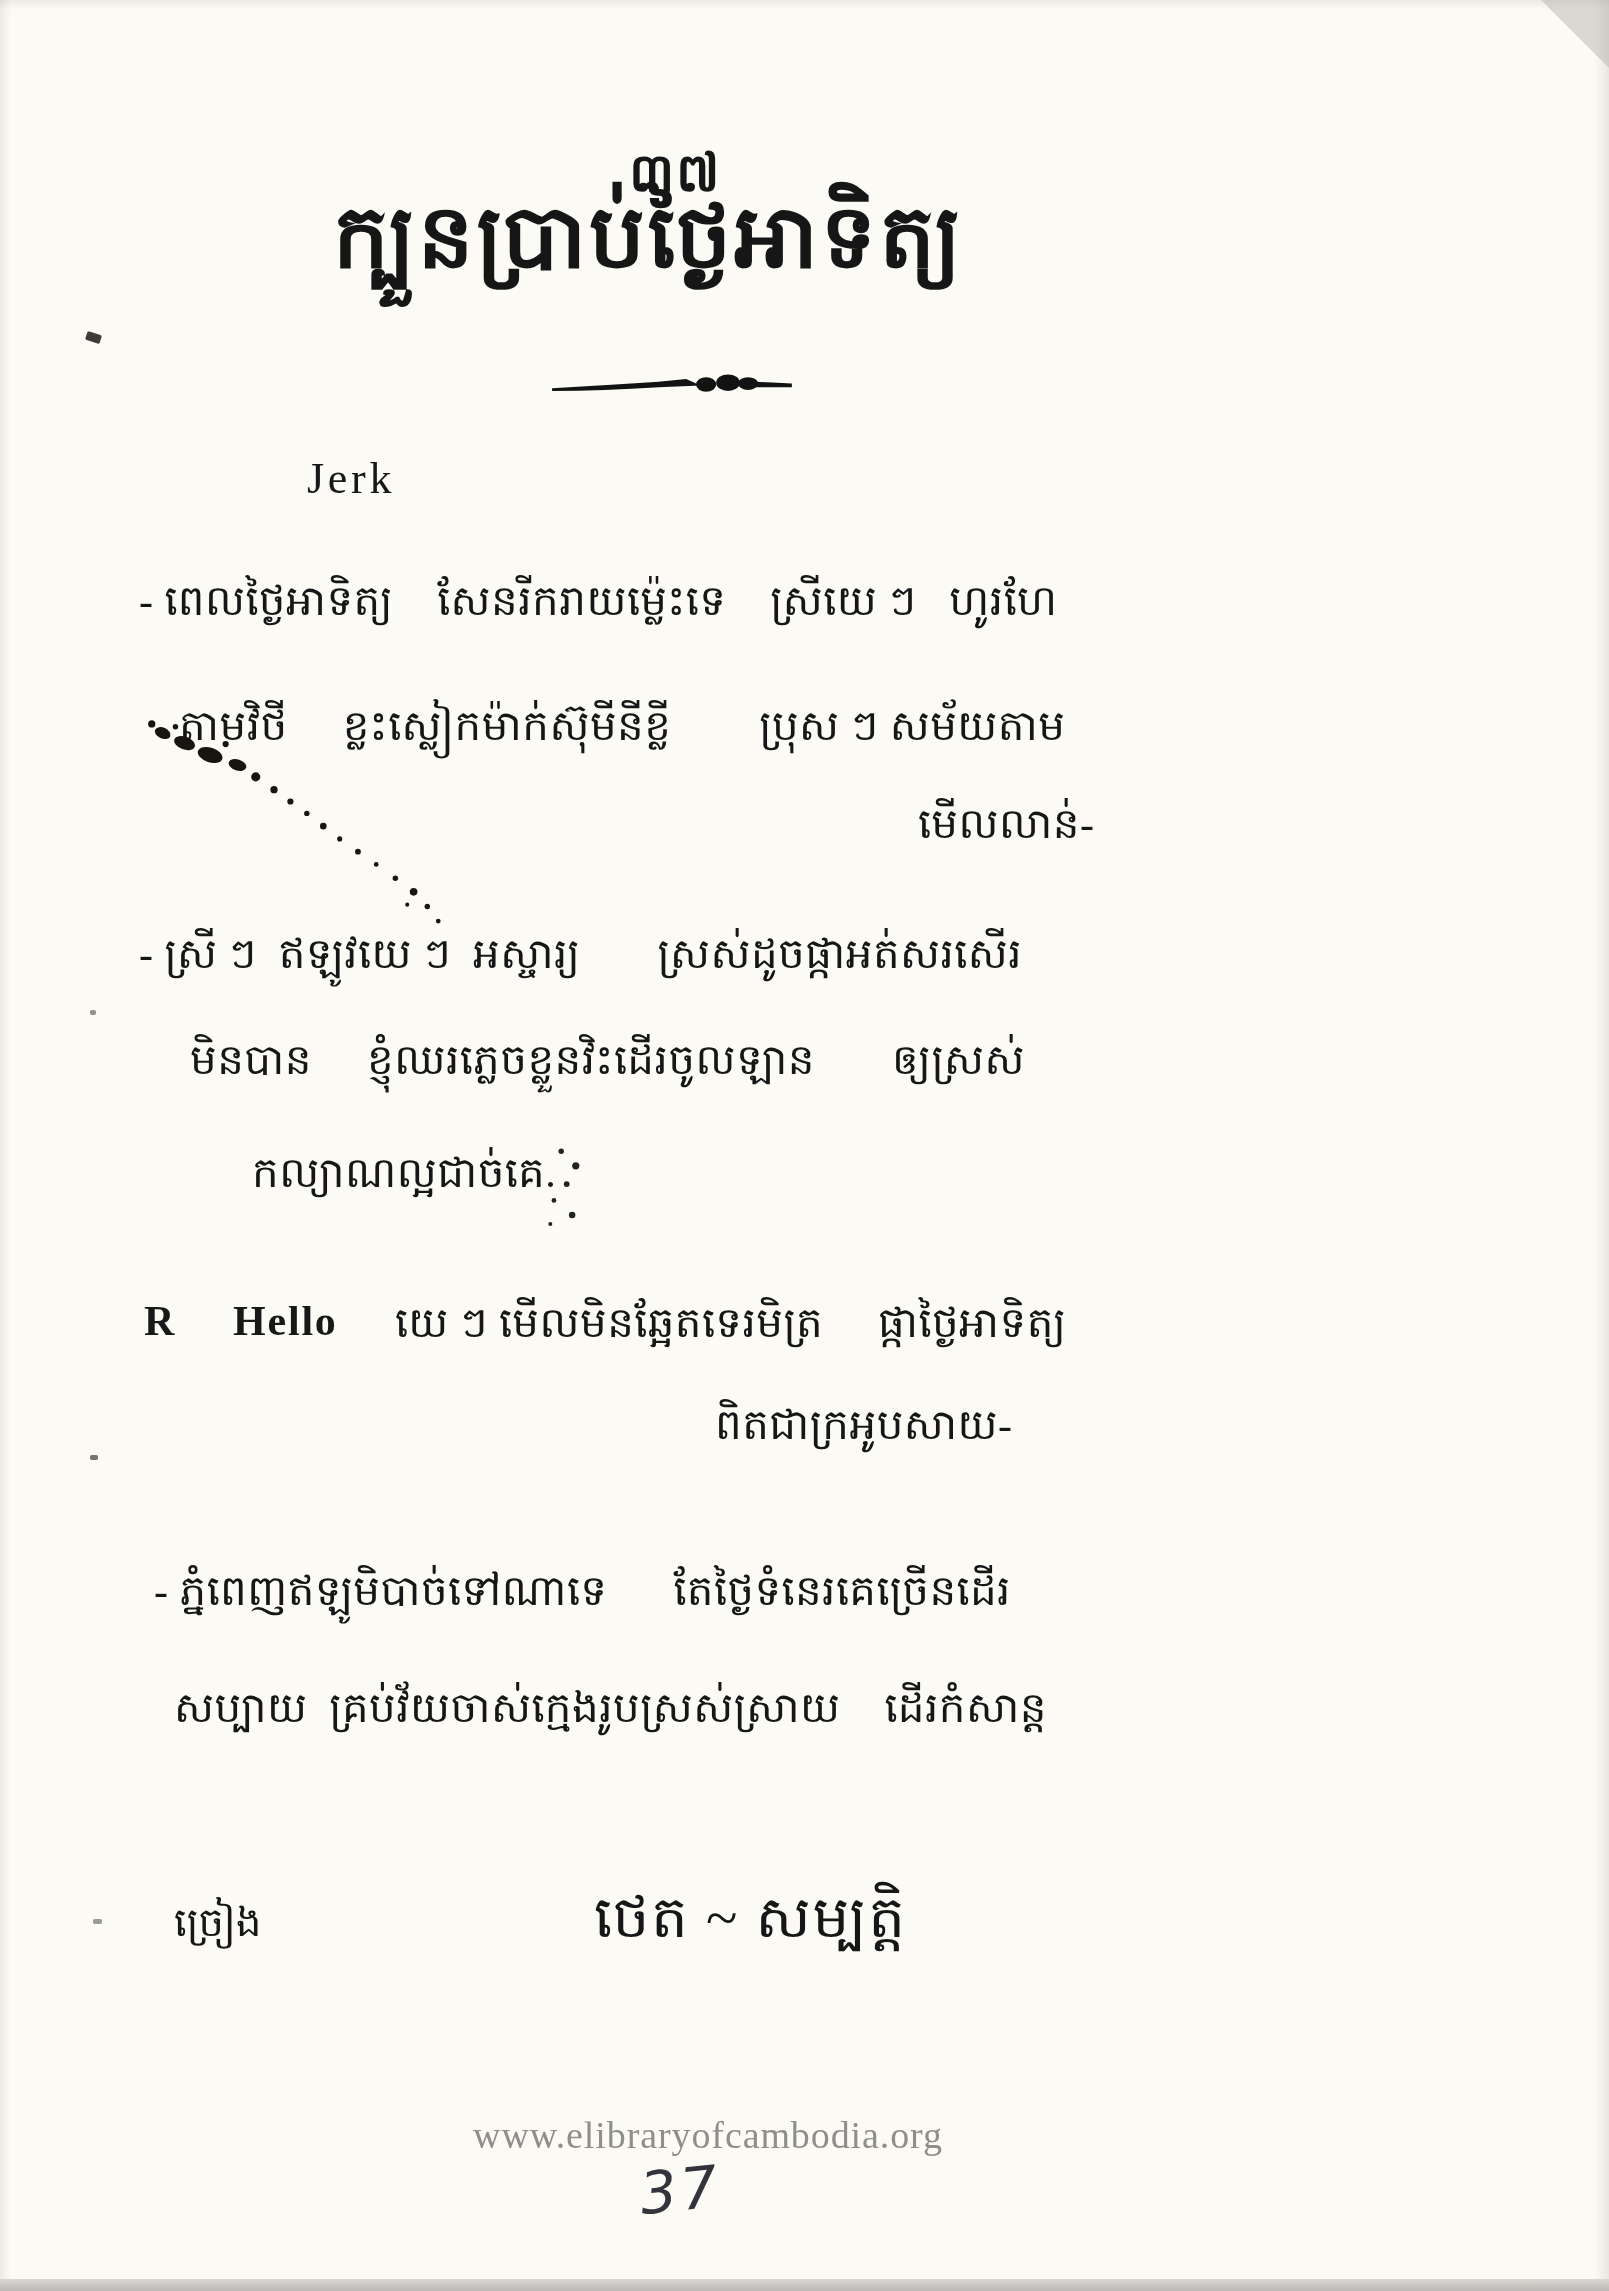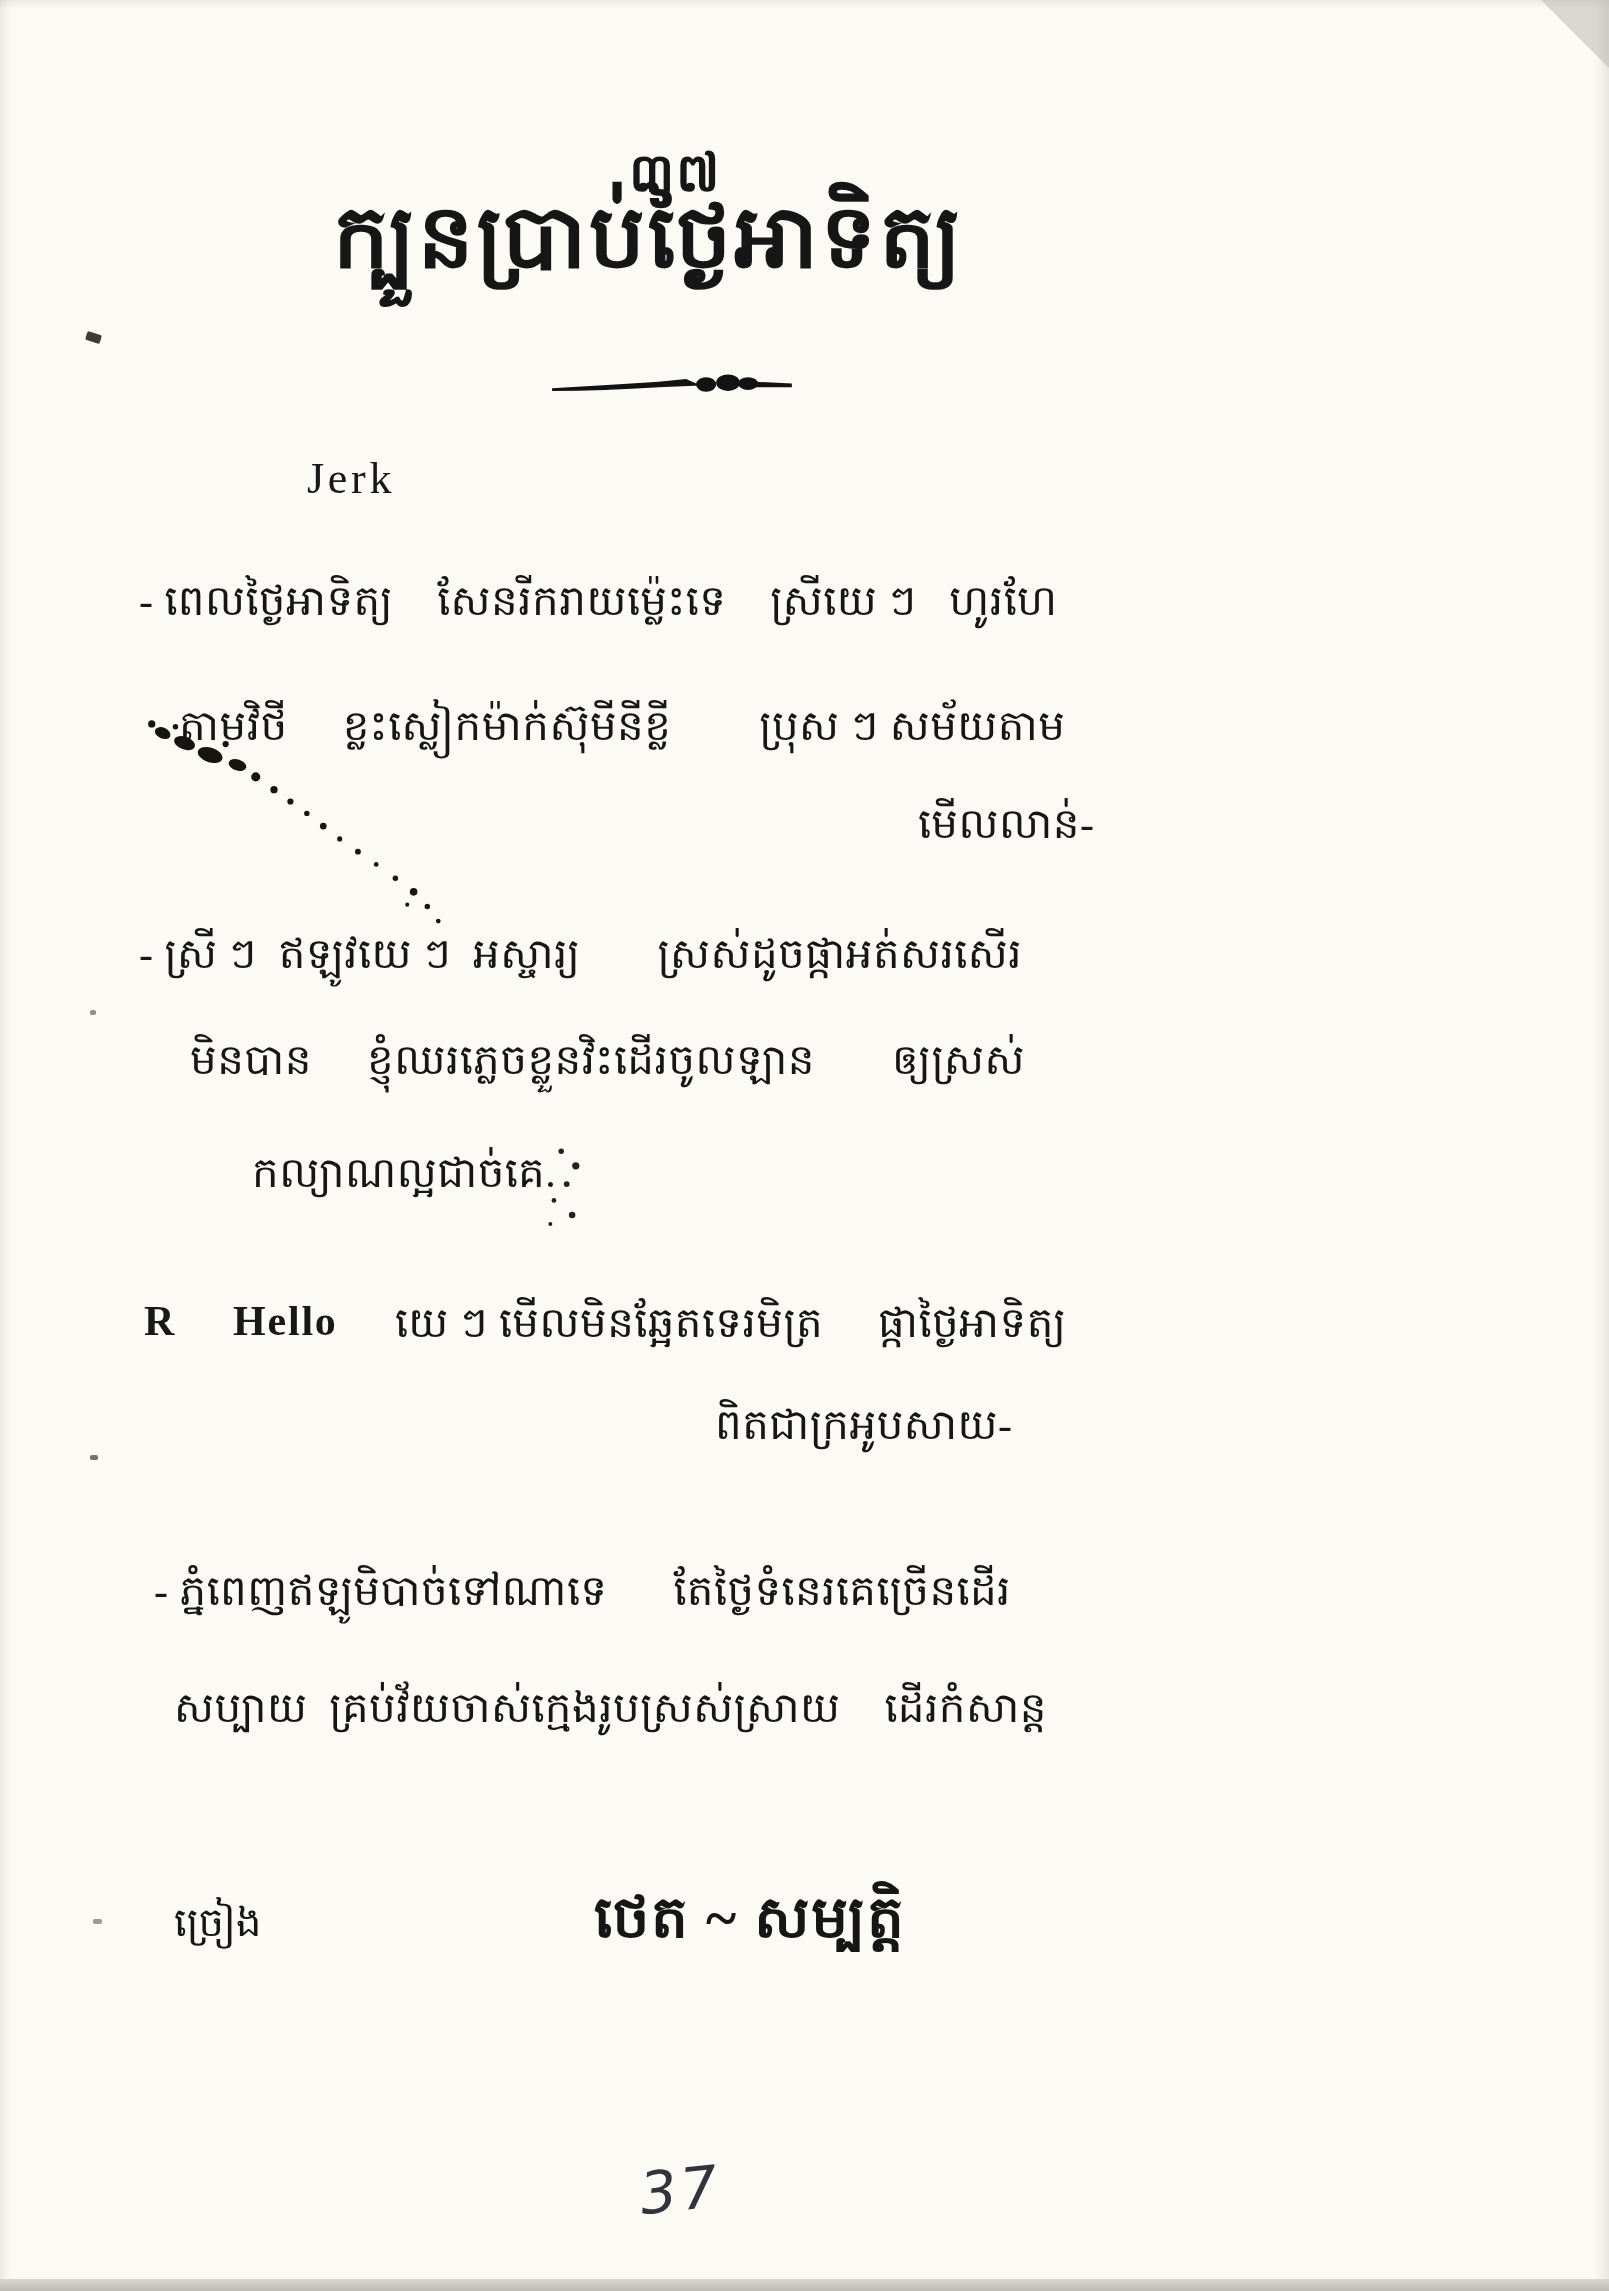--- a/index.html
+++ b/index.html
@@ -32,21 +32,21 @@
   .divider{top:369px;left:549px;}
   .heading-latin{
     top:453px;left:307px;
     font-size:44px;font-weight:400;
     letter-spacing:3.7px;
     font-family:"Liberation Serif",serif;
   }
   .lyric{font-size:42px;letter-spacing:0.5px;}
   .latin-word{font-family:"Liberation Serif",serif;font-weight:700;font-size:42px;letter-spacing:1.8px;}
   .credit-label{top:1897px;left:174px;font-size:40px;}
-  .credit-name{top:1880px;left:594px;font-size:58px;font-weight:700;letter-spacing:1.8px;}
+  .credit-name{top:1880px;left:594px;font-size:58px;font-weight:400;letter-spacing:1.8px;}
   .watermark{
     top:2113px;left:379px;width:658px;
     text-align:center;
     font-size:38px;color:#8f8e8a;
     font-family:"Liberation Serif",serif;
     letter-spacing:0.9px;
   }
   .handwritten{
     top:2156px;left:640px;
     font-size:58px;color:#33333b;
@@ -141,16 +141,17 @@
   <div class="abs latin-word" style="top:1297px;left:233px;">Hello</div>
   <div class="abs lyric khmer" style="top:1296px;left:395px;">យេ ៗ មើលមិនឆ្អែតទេរមិត្រ     ផ្កាថ្ងៃអាទិត្យ</div>
   <div class="abs lyric khmer" style="top:1398px;left:715px;">ពិតជាក្រអូបសាយ-</div>
 
   <div class="abs lyric khmer" style="top:1564px;left:154px;">- ភ្នំពេញឥឡូមិបាច់ទៅណាទេ      តែថ្ងៃទំនេរគេច្រើនដើរ</div>
   <div class="abs lyric khmer" style="top:1681px;left:174px;">សប្បាយ  គ្រប់វ័យចាស់ក្មេងរូបស្រស់ស្រាយ    ដើរកំសាន្ត</div>
 
   <div class="abs credit-label khmer">ច្រៀង</div>
   <div class="abs credit-name khmer">ថេត ~ សម្បត្តិ</div>
 
+  <div class="abs watermark">www.elibraryofcambodia.org</div>
   <div class="abs handwritten">37</div>
 
 </div>
 
 
 </body></html>

